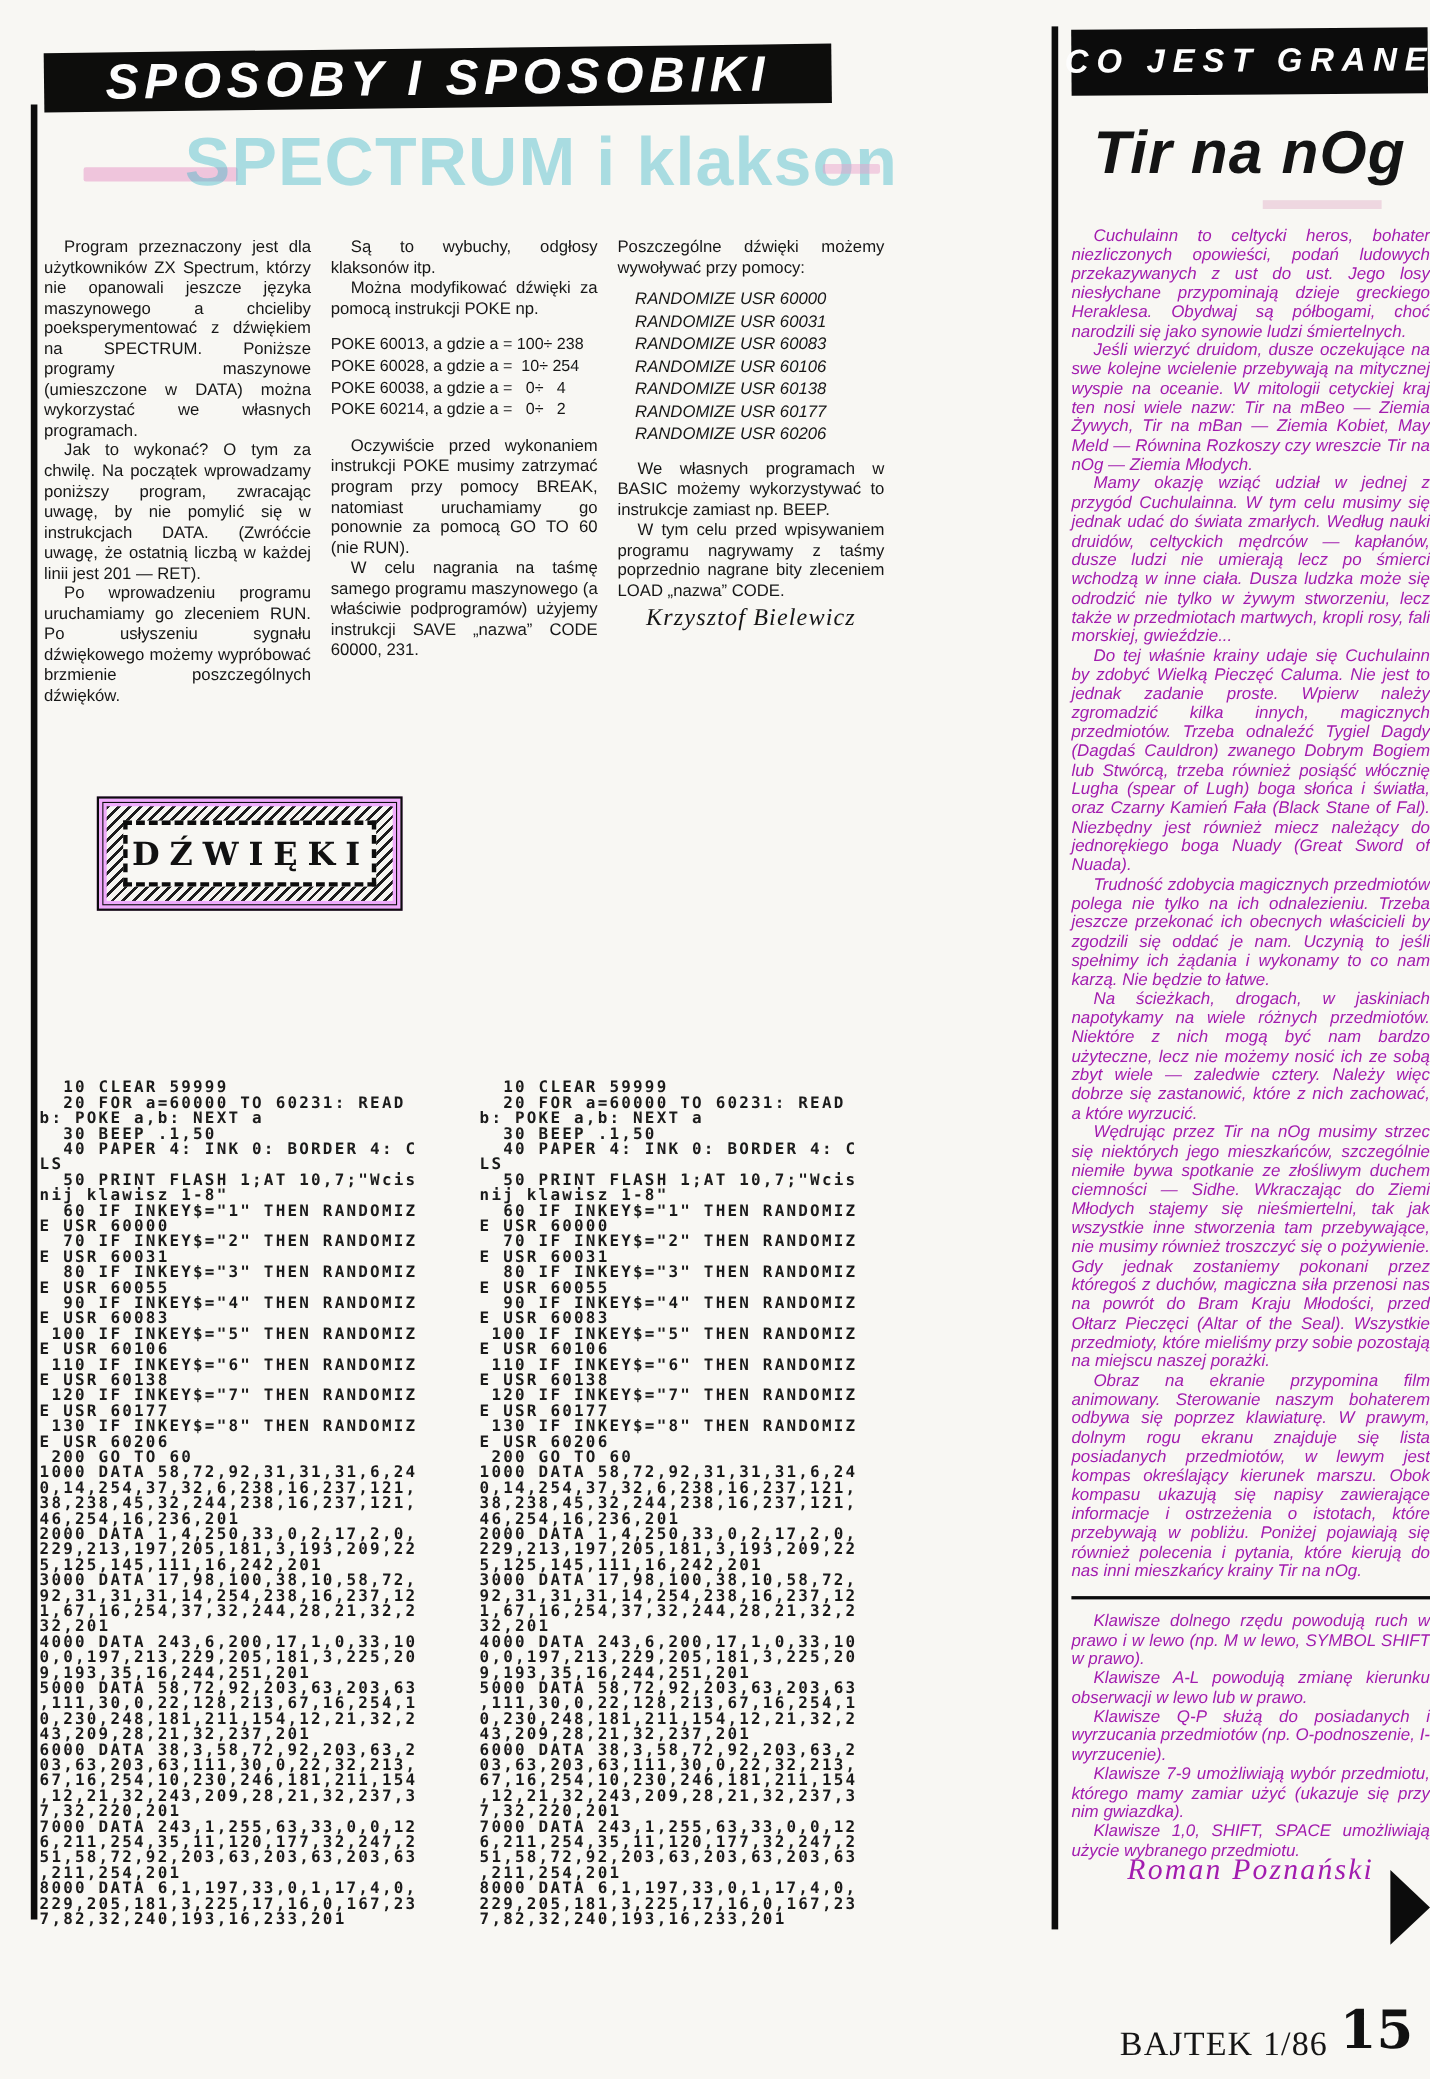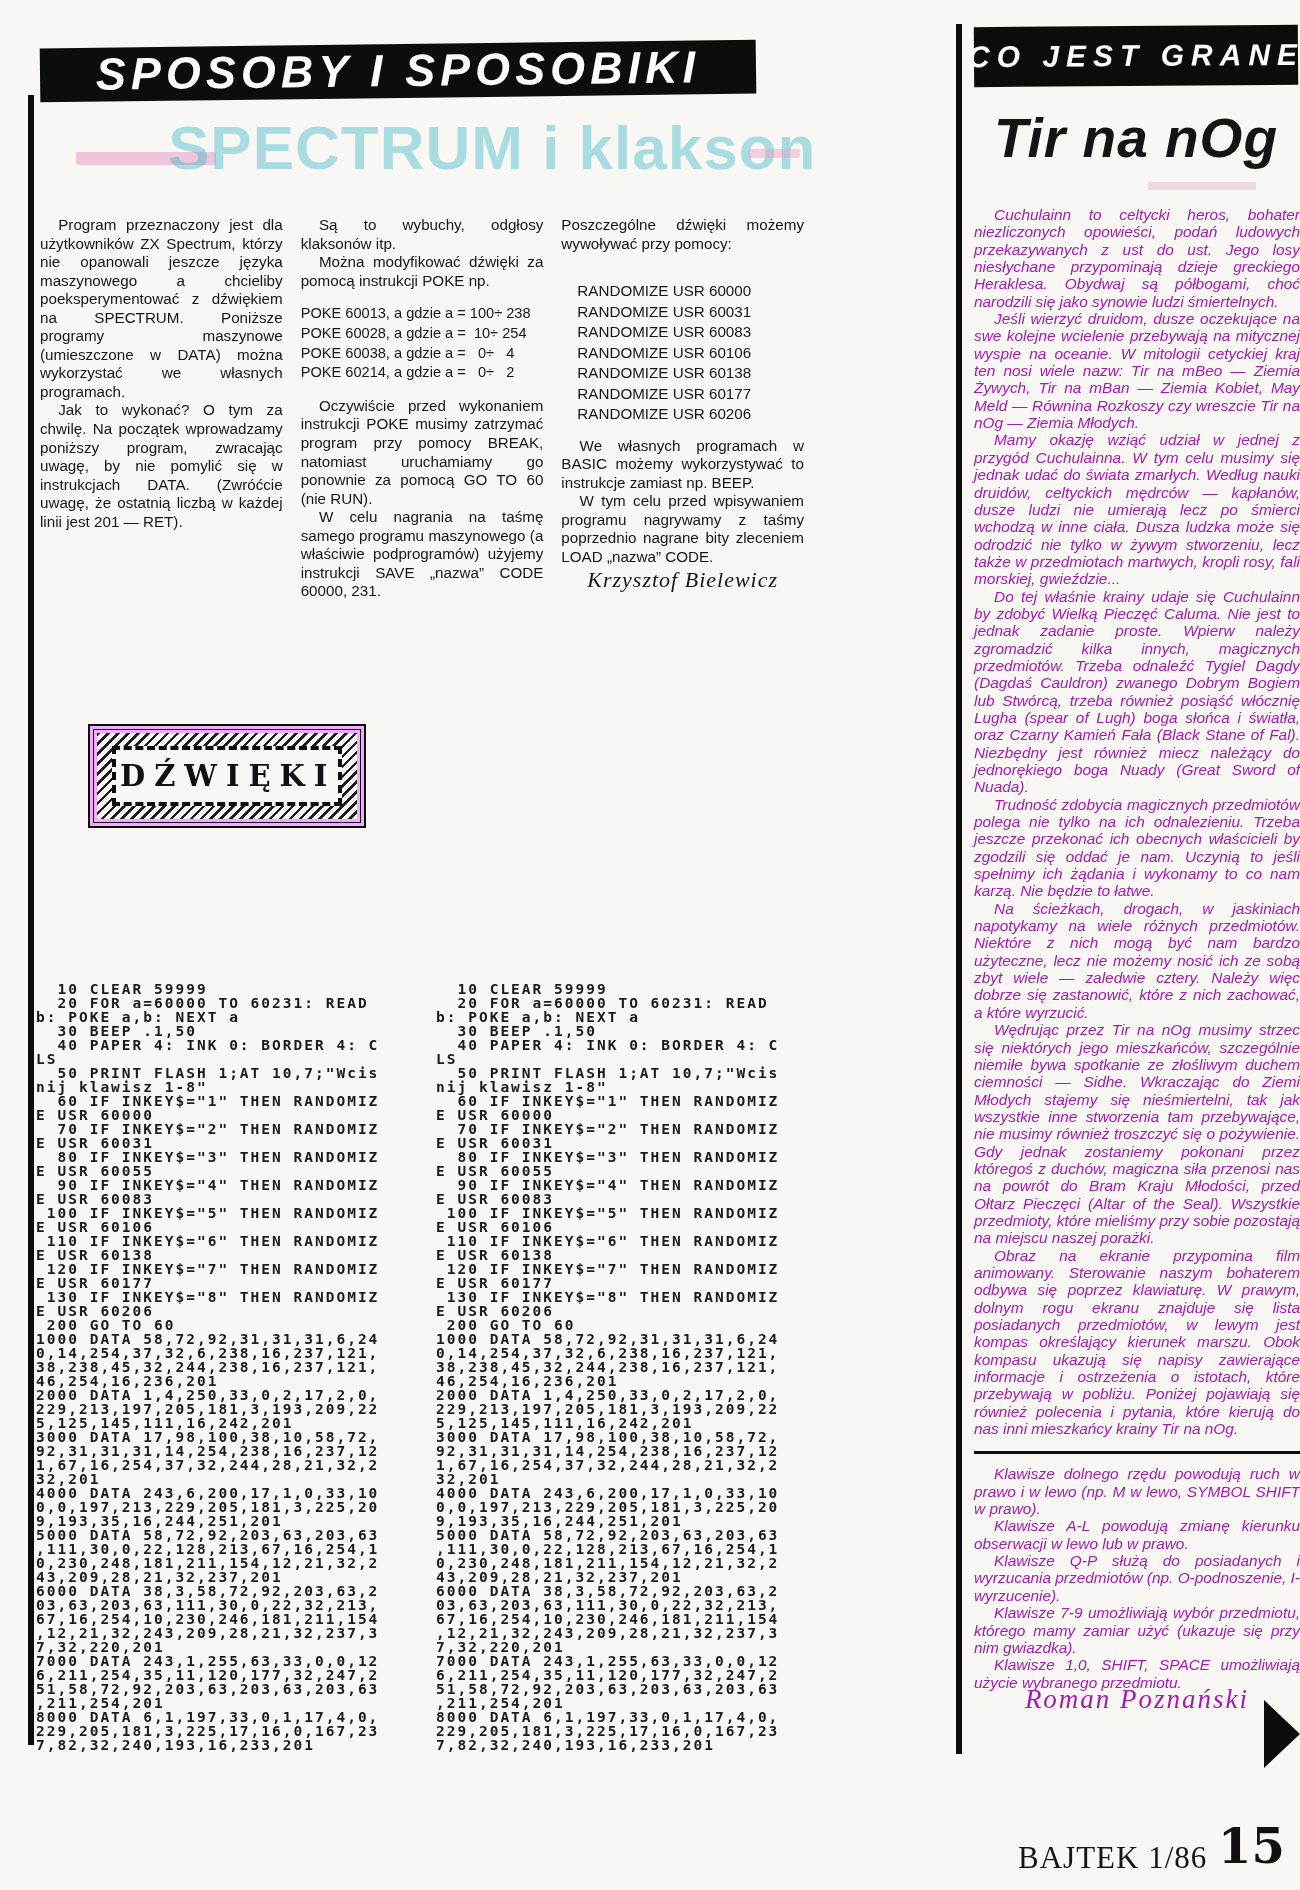--- a/index.html
+++ b/index.html
@@ -23,21 +23,21 @@
   .dash-left{left:76px;top:152px;width:140px;height:13px;opacity:.55;}
   .dash-right{left:748px;top:149px;width:52px;height:9px;opacity:.45;}
   .smudge{position:absolute;left:1148px;top:182px;width:108px;height:8px;background:#e3b7cd;opacity:.5;}
 
   
   .columns{position:absolute;left:40px;top:216px;width:764px;display:flex;gap:18px;}
   .col{flex:1;font-size:15.2px;line-height:1.22;color:#161616;text-align:justify;}
   .col p{margin:0;text-indent:1.2em;}
   .col p.noindent{text-indent:0;}
   .mono-block{white-space:pre;font-size:14.6px;line-height:1.35;margin:14px 0;text-indent:0;}
-  .usr-block{margin:28px 0 12px 16px;line-height:1.35;}
+  .usr-block{margin:9px 0 12px 16px;line-height:1.35;font-style:italic;}
   .usr-block div{white-space:nowrap;}
   .sig-serif{font-family:"Liberation Serif",serif;font-style:italic;font-size:22px;
         letter-spacing:1px;text-align:center;text-indent:0;}
 
   
   .stamp{position:absolute;left:88px;top:724px;width:268px;background:#f0abfc;
         border:2px solid #0c0c0c;padding:3px;}
   .stamp-in{border:1.5px solid #0c0c0c;padding:3px;}
   .stamp-hatch{background:repeating-linear-gradient(135deg,#1c1c1c 0 2.5px,#f6f5f1 2.5px 7px);
         padding:13px 15px;}
@@ -90,20 +90,21 @@
 
   <div class="dash dash-left"></div>
   <div class="watermark">SPECTRUM i klakson</div>
   <div class="dash dash-right"></div>
   <div class="smudge"></div>
 
   <div class="columns">
     <div class="col">
       <p>Program przeznaczony jest dla użytkowników ZX Spectrum, którzy nie opanowali jeszcze języka maszynowego a chcieliby poeksperymentować z dźwiękiem na SPECTRUM. Poniższe programy maszynowe (umieszczone w DATA) można wykorzystać we własnych programach.</p>
       <p>Jak to wykonać? O tym za chwilę. Na początek wprowadzamy poniższy program, zwracając uwagę, by nie pomylić się w instrukcjach DATA. (Zwróćcie uwagę, że ostatnią liczbą w każdej linii jest 201 — RET).</p>
+      <p>Po wprowadzeniu programu uruchamiamy go zleceniem RUN. Po usłyszeniu sygnału dźwiękowego możemy wypróbować brzmienie poszczególnych dźwięków.</p>
     </div>
     <div class="col">
       <p>Są to wybuchy, odgłosy klaksonów itp.</p>
       <p>Można modyfikować dźwięki za pomocą instrukcji POKE np.</p>
       <div class="mono-block">POKE 60013, a gdzie a = 100÷ 238
 POKE 60028, a gdzie a =  10÷ 254
 POKE 60038, a gdzie a =   0÷   4
 POKE 60214, a gdzie a =   0÷   2</div>
       <p>Oczywiście przed wykonaniem instrukcji POKE musimy zatrzymać program przy pomocy BREAK, natomiast uruchamiamy go ponownie za pomocą GO TO 60 (nie RUN).</p>
       <p>W celu nagrania na taśmę samego programu maszynowego (a właściwie podprogramów) użyjemy instrukcji SAVE „nazwa” CODE 60000, 231.</p>

